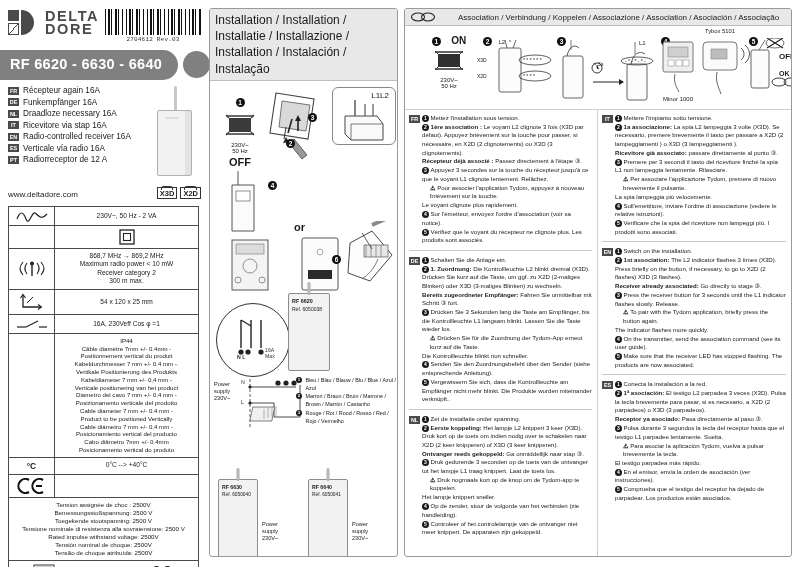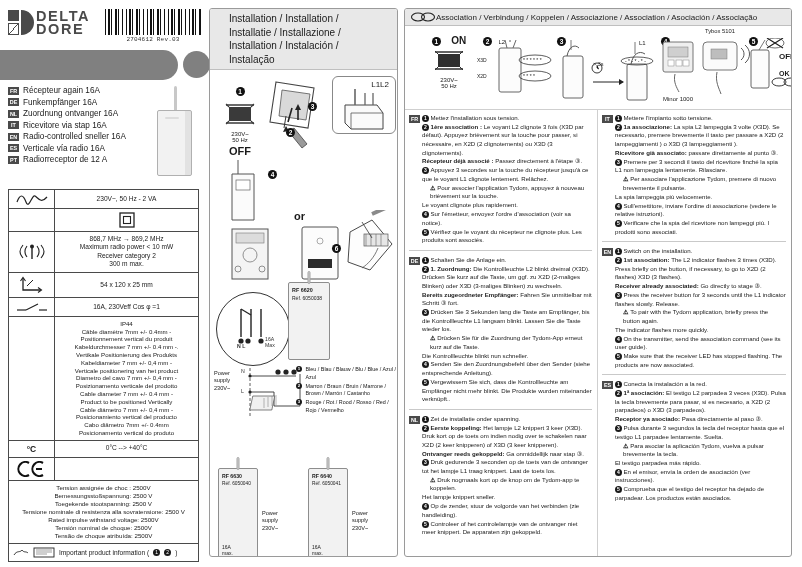--- a/index.html
+++ b/index.html
@@ -10,21 +10,21 @@
     color: #1a1a1a;
     overflow: hidden;
     position: relative;
   }
   .page { position: relative; width: 802px; height: 567px; display: flex; }
 
   
   .col-left { width: 207px; padding: 6px 6px 0 8px; position: relative; }
 
   .brand-row { display: flex; align-items: flex-start; justify-content: space-between; height: 40px; }
-  .logo { display: flex; align-items: center; gap: 2px; margin-top: 4px; justify-content: flex-end; }
+  .logo { display: flex; align-items: center; gap: 11px; margin-top: 4px; justify-content: flex-end; }
   .logo-mark { width: 26px; height: 26px; position: relative; }
   .logo-mark .sq1 { position: absolute; left: 0; top: 0; width: 11px; height: 11px; background: #4a4a4a; }
   .logo-mark .sq2 { position: absolute; left: 0; top: 13px; width: 11px; height: 12px; border: 1.4px solid #4a4a4a; }
   .logo-mark .sq2::after { content: ""; position: absolute; left: 0; top: 0; width: 100%; height: 100%;
         background: linear-gradient(to bottom right, transparent 47%, #4a4a4a 47%, #4a4a4a 53%, transparent 53%); }
   .logo-mark .half { position: absolute; left: 13px; top: 0; width: 13px; height: 25px; background: #4a4a4a;
         border-radius: 0 13px 13px 0; }
   .logo-text { line-height: 0.93; font-weight: bold; font-size: 14.5px; letter-spacing: 1.6px; color: #4a4a4a; }
 
   .barcode-box { margin-top: 3px; text-align: center; }
@@ -71,29 +71,29 @@
   .spec .wide { font-size: 6.1px; }
   svg.ico { display: block; }
 
   .imp-row { display: flex; align-items: center; gap: 4px; padding: 3px 4px; font-size: 6.6px; }
   .dotnum { display: inline-block; width: 7px; height: 7px; border-radius: 50%; background: #1a1a1a; color: #fff;
         font-size: 5px; line-height: 7px; text-align: center; vertical-align: middle; }
 
   
   .col-mid { width: 195px; padding: 8px 4px 0 2px; }
   .panel { border: 1px solid #9a9a9a; border-radius: 3px; height: 549px; position: relative; overflow: hidden; }
-  .panel-head { background: #e8e8e8; border-bottom: 1px solid #bfbfbf; padding: 3px 19px; font-size: 10px;
+  .panel-head { background: #e8e8e8; border-bottom: 1px solid #bfbfbf; padding: 3px 5px; font-size: 12px;
         line-height: 1.35; }
   .mid-body { position: relative; height: 493px; }
 
   
   .col-right { width: 396px; padding: 8px 6px 0 2px; }
   .rpanel { border: 1px solid #9a9a9a; border-radius: 3px; height: 549px; overflow: hidden; }
   .rpanel-head { background: #e8e8e8; border-bottom: 1px solid #bfbfbf; padding: 3px 5px; font-size: 8px;
-        display: flex; align-items: center; gap: 0; }
+        display: flex; align-items: center; gap: 22px; }
   .assoc-figs { height: 84px; border-bottom: 1px solid #cfcfcf; position: relative; }
   .txtcols { display: flex; height: 462px; }
   .tcol { width: 50%; padding: 4px 5px 0 4px; position: relative; }
   .tcol.left { border-right: 1px solid #cfcfcf; }
   .block { position: relative; padding-left: 13px; margin-bottom: 5px; }
   .block .flagtag { position: absolute; left: 0; top: 1px; }
   .ln { font-size: 6.1px; line-height: 1.41; margin-bottom: 0.3px; }
   .ln b { font-weight: bold; }
   .num { display: inline-block; width: 7px; height: 7px; border-radius: 50%; background: #1a1a1a; color: #fff;
         font-size: 5px; line-height: 7.2px; text-align: center; font-weight: bold; margin-right: 1.5px; }
@@ -132,59 +132,67 @@
       </div>
       <div class="barcode-box">
         <div class="barcode"></div>
         <div class="barcode-num">2704612 Rev.03</div>
       </div>
     </div>
 
     <div class="title-band">
       <div class="pill"></div>
         <div class="dot"></div>
+      <div class="txt">RF 6620 - 6630 - 6640</div>
     </div>
 
     <div class="prod-area">
       <div class="lang-list">
           <div class="lang-row">
             <span class="flag">FR</span>
             <span>Récepteur again 16A</span>
           </div>
           <div class="lang-row">
             <span class="flag">DE</span>
             <span>Funkempfänger 16A</span>
           </div>
           <div class="lang-row">
             <span class="flag">NL</span>
-            <span>Zuordnung ontvanger 16A</span>
+            <span>Draadloze necessary 16A</span>
           </div>
           <div class="lang-row">
             <span class="flag">IT</span>
             <span>Ricevitore via stap 16A</span>
           </div>
           <div class="lang-row">
             <span class="flag">EN</span>
-            <span>Radio-controlled sneller 16A</span>
+            <span>Radio-controlled receiver 16A</span>
           </div>
           <div class="lang-row">
             <span class="flag">ES</span>
             <span>Verticale vía radio 16A</span>
           </div>
           <div class="lang-row">
             <span class="flag">PT</span>
             <span>Radiorreceptor de 12 A</span>
           </div>
         </div>
       <div class="prod-img">
         <div class="ant"></div>
           <div class="body"></div>
       </div>
     </div>
 
+    <div class="web-row">
+      <div class="web">www.deltadore.com</div>
+      <div class="badges">
+        <div class="badge-x">X3D</div>
+        <div class="badge-x">X2D</div>
+      </div>
+    </div>
 
     <div class="spec">
 
       <div class="r">
         <div class="c1">
           <svg class="ico" width="34" height="12" viewBox="0 0 34 12">
               <path d="M2 9 C5 1,8 1,11 9 S17 1,20 3 S26 11,32 4" stroke="#222" stroke-width="1.2" fill="none"></path>
             </svg>
         </div>
         <div class="c2">230V~, 50 Hz - 2 VA</div>

